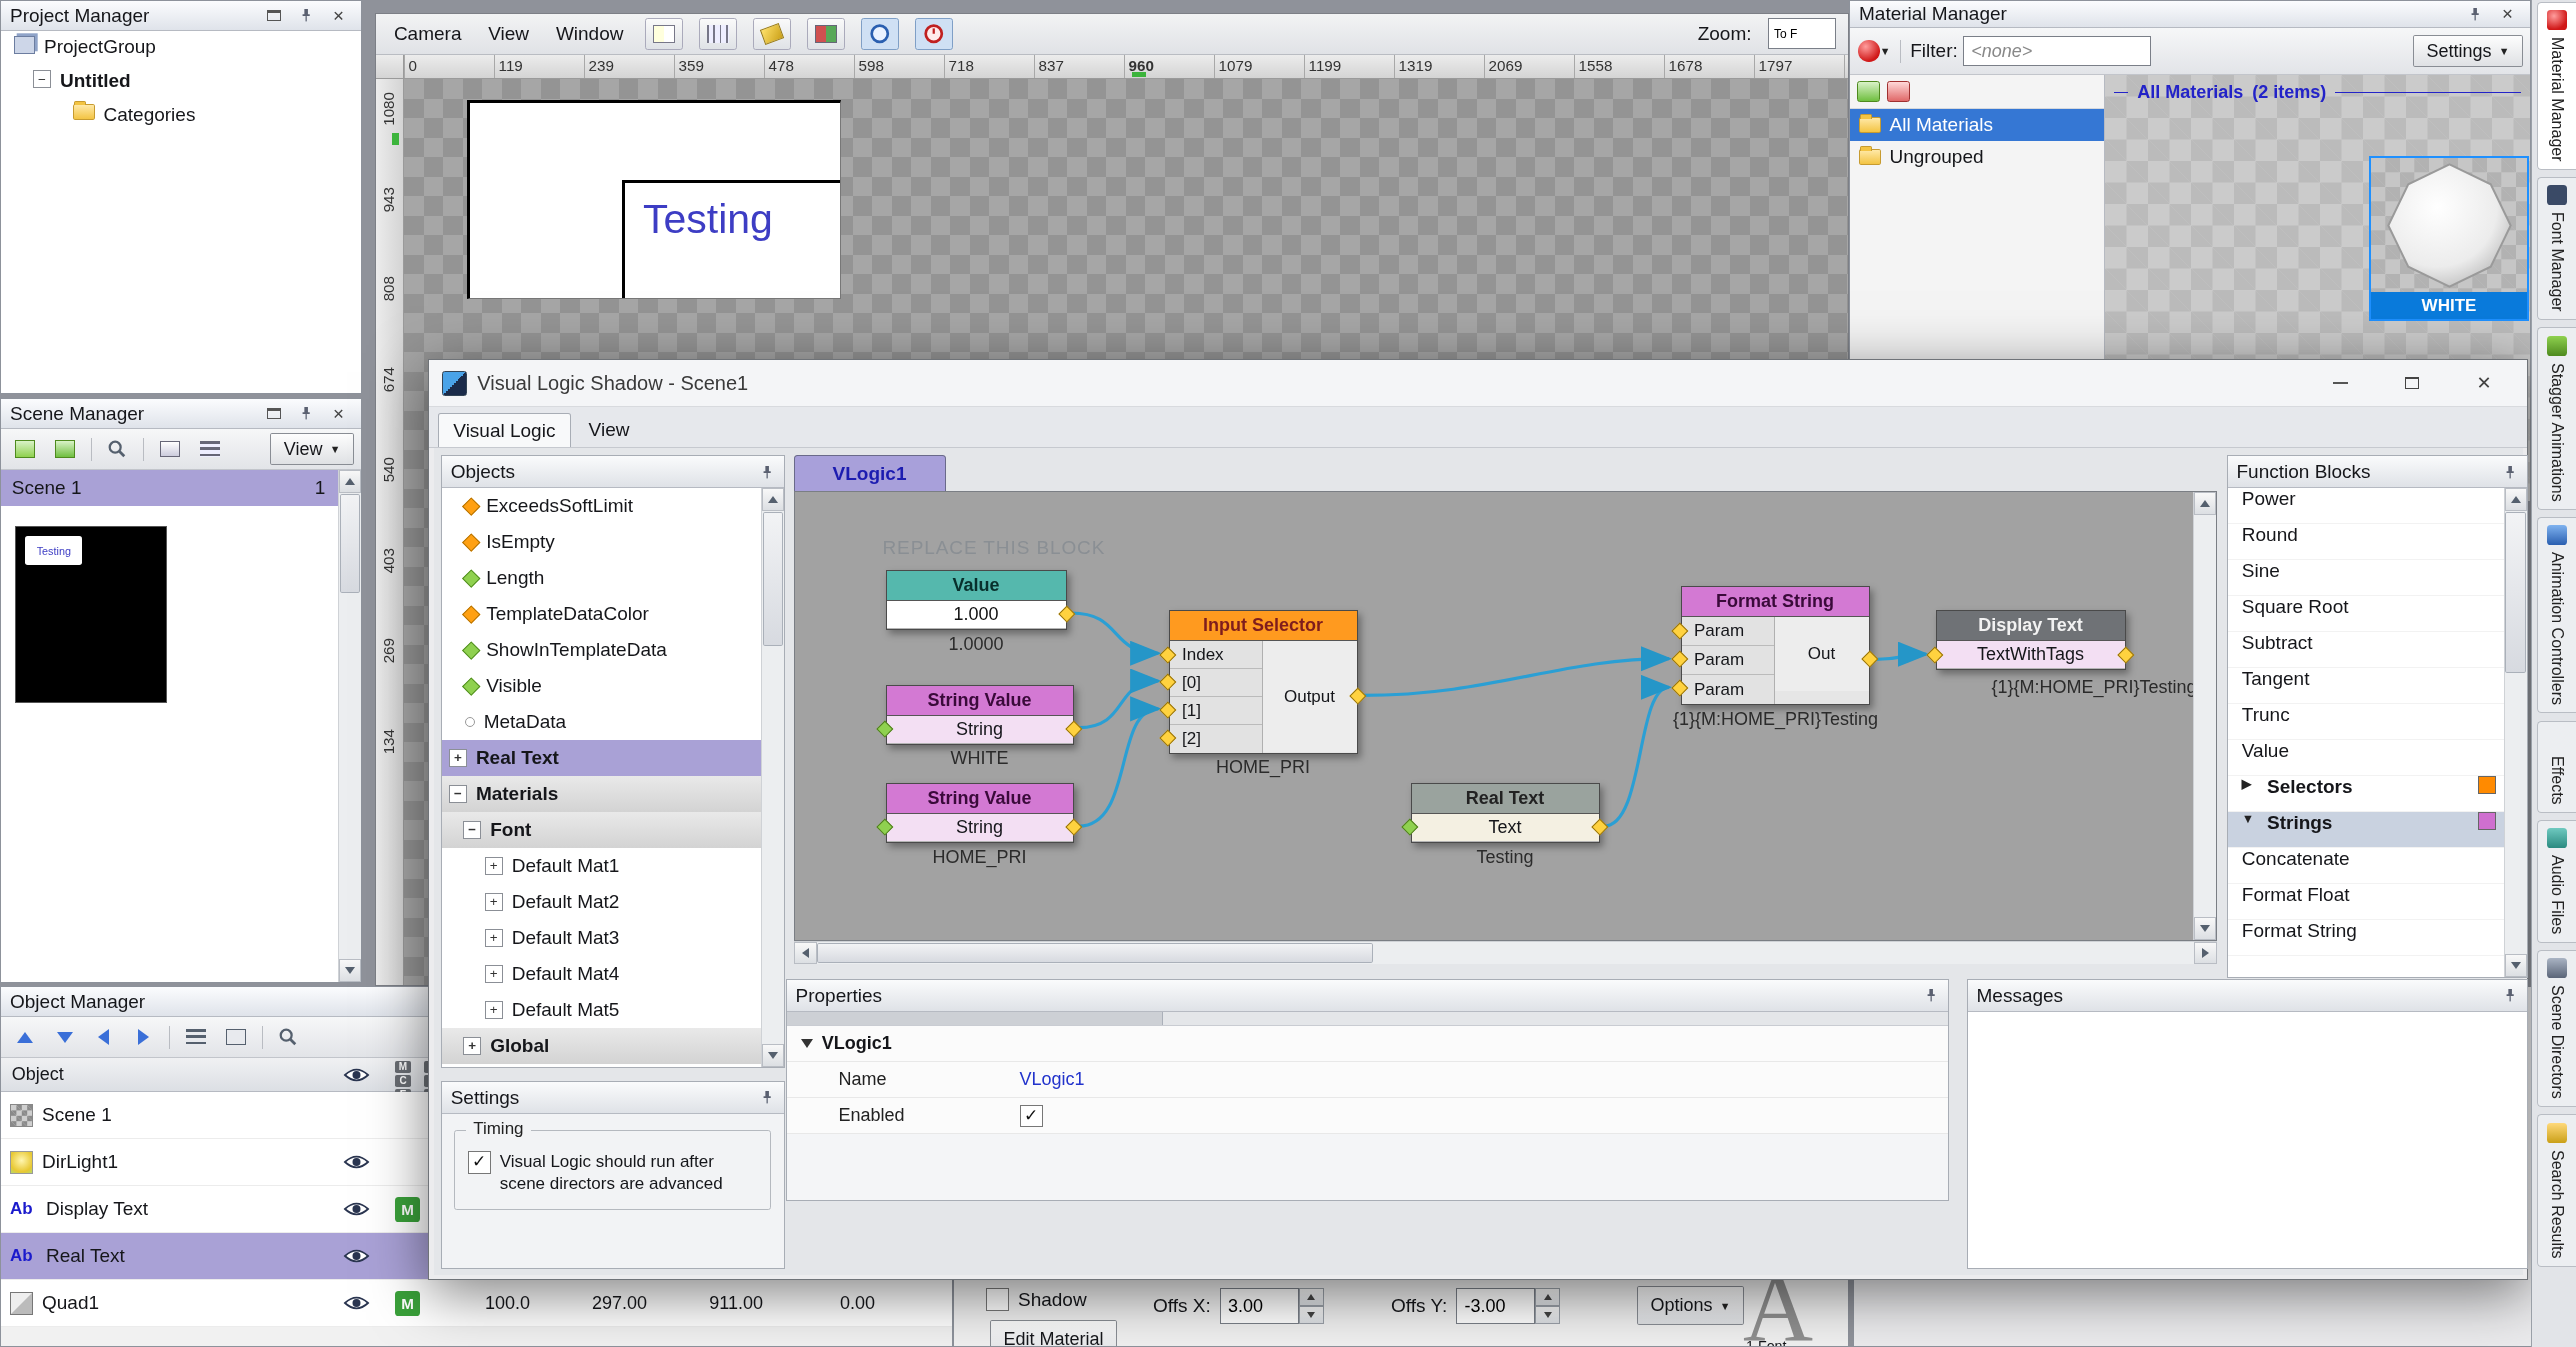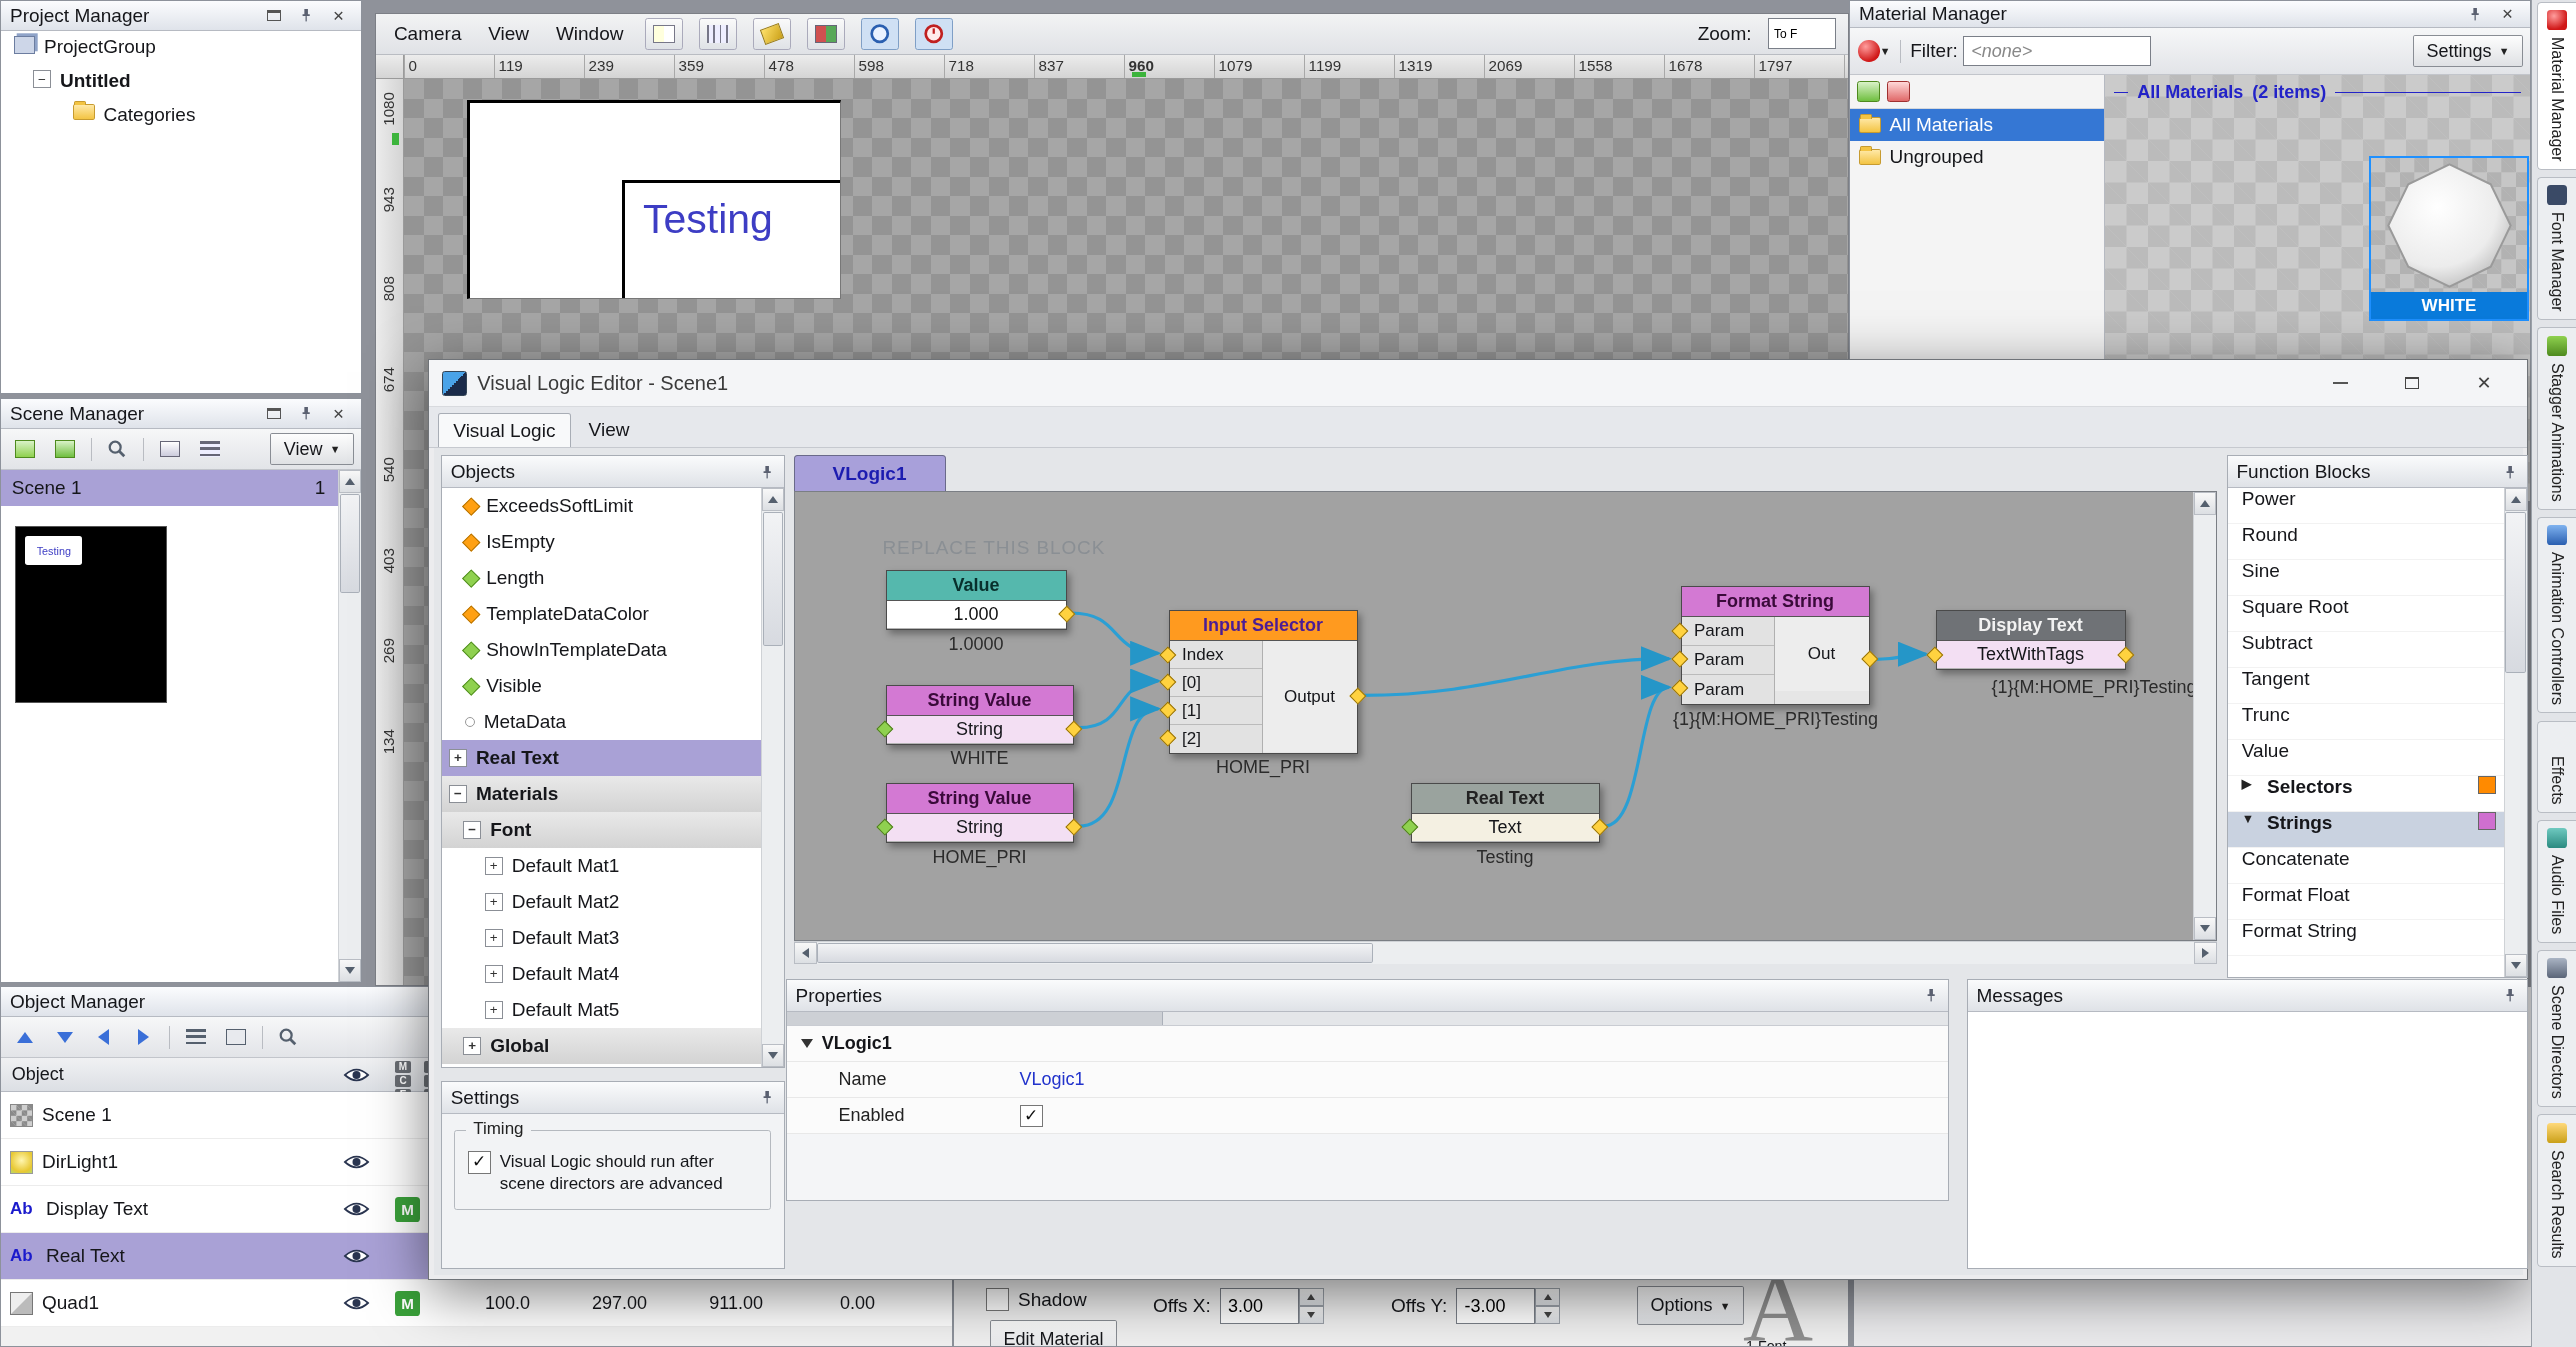--- a/index.html
+++ b/index.html
@@ -146,21 +146,21 @@
 .set-check{display:flex;gap:9px;align-items:flex-start;font-size:17px;line-height:1.3}
 
 .tabrow{height:36px;display:flex;align-items:flex-end}
 .vtab{width:152px;height:36px;display:flex;align-items:center;justify-content:center;background:#a8a0da;border:0.9px solid #6a6a8a;border-bottom:none;border-radius:3.6px 3.6px 0 0;color:#1c1cb0;font-weight:bold}
 .ncanvas{position:relative;height:450px;border:0.9px solid #7a7e84;background:#a2a2a2;overflow:hidden}
 .watermark{position:absolute;left:88px;top:45px;color:#8a8f94;font-size:19px;letter-spacing:0.9px}
 .node{position:absolute;border:0.9px solid #4a4a4a;box-shadow:2.7px 3.6px 7.2px rgba(0,0,0,.35);font-size:18px;background:#e6e6e6}
 .nhead{height:30px;display:flex;align-items:center;justify-content:center;font-weight:bold;border-bottom:0.9px solid #555}
 .nhead.teal{background:#55b8ad;color:#08302c}
 .nhead.pink{background:#d379d3;color:#3a0a3a}
-.nhead.orange{background:#ff9a1f;color:#4c1d95}
+.nhead.orange{background:#ff9a1f;color:#7f1d1d}
 .nhead.gray{background:#9aa39e;color:#222}
 .nhead.dark{background:#6f7276;color:#f2f2f2}
 .nrow{height:28px;display:flex;align-items:center;justify-content:center;background:#e2e2e2;position:relative;border-bottom:0.9px solid #b5b5b5}
 .nrow:last-child{border-bottom:none}
 .nrow.pinkish{background:#f3dff3}
 .nrow.beige{background:#f4f0e2}
 .nfield{width:100%;height:100%;border:none;background:#fff;text-align:center;font-size:18px;color:#111}
 .isbody{display:flex}
 .iscol{width:93px;border-right:0.9px solid #b0b0b0}
 .isrow{height:28px;display:flex;align-items:center;padding-left:12.5px;background:#e2e2e2;border-bottom:0.9px solid #bbb;font-size:17px}
@@ -602,21 +602,21 @@
   </div>
   <div class="side-tab">
     <span class="side-icon" style="background:linear-gradient(#ffd97a,#caa018)"></span>
     <span class="side-label">Search Results</span>
   </div>
 </div>
 
 <div id="vle">
   <div class="vle-title">
     <span class="vle-appicon"></span>
-    <span class="grow">Visual Logic Editor - Scene1</span>
+    <span class="grow">Visual Logic Shadow - Scene1</span>
     <span class="vle-wbtn">
         <span class="minbar"></span>
       </span>
     <span class="vle-wbtn">
         <span class="maxbox" style="border-color:#444;border-top-width:2.7px"></span>
       </span>
     <span class="vle-wbtn">✕</span>
   </div>
   <div class="vle-menubar">
     <span class="vle-menu-tab">Visual Logic</span>

